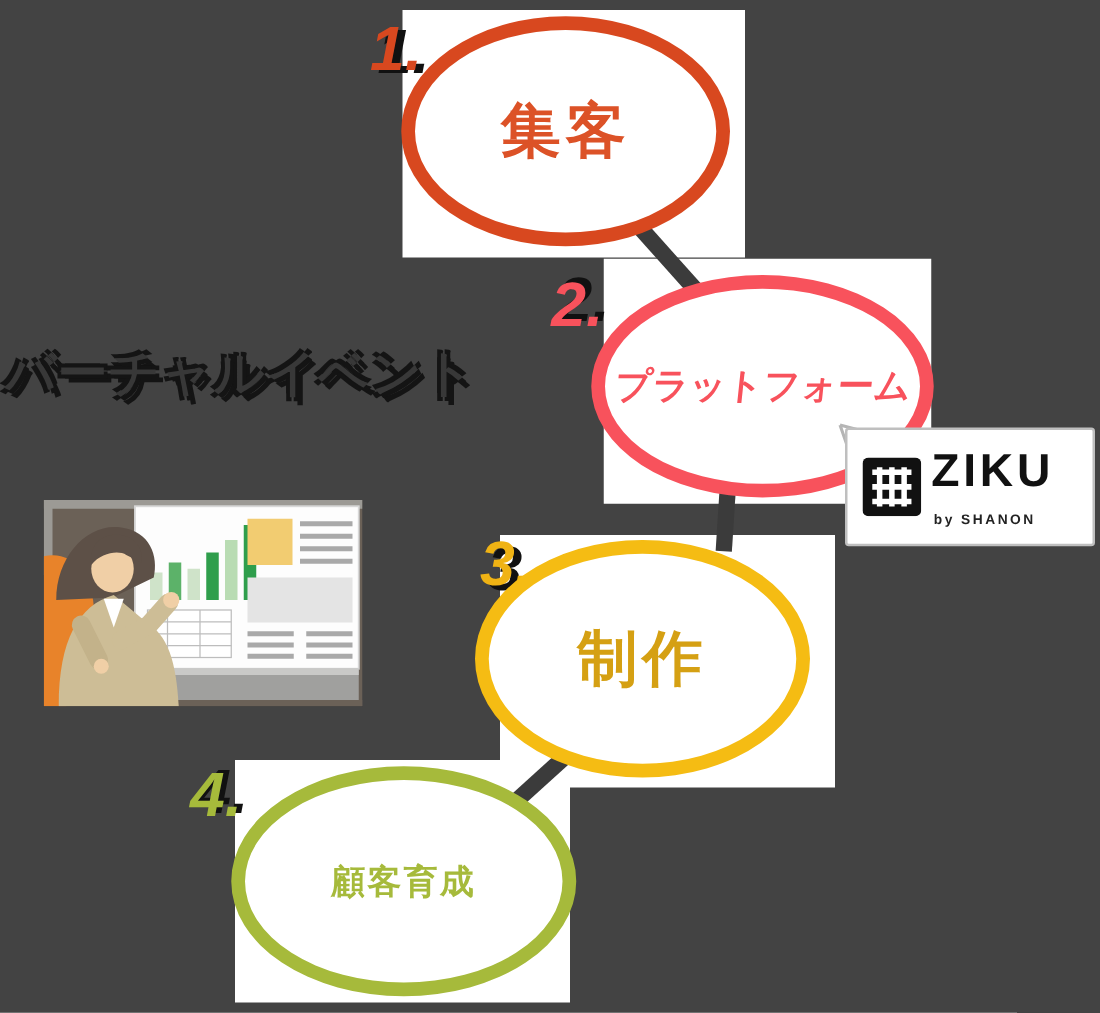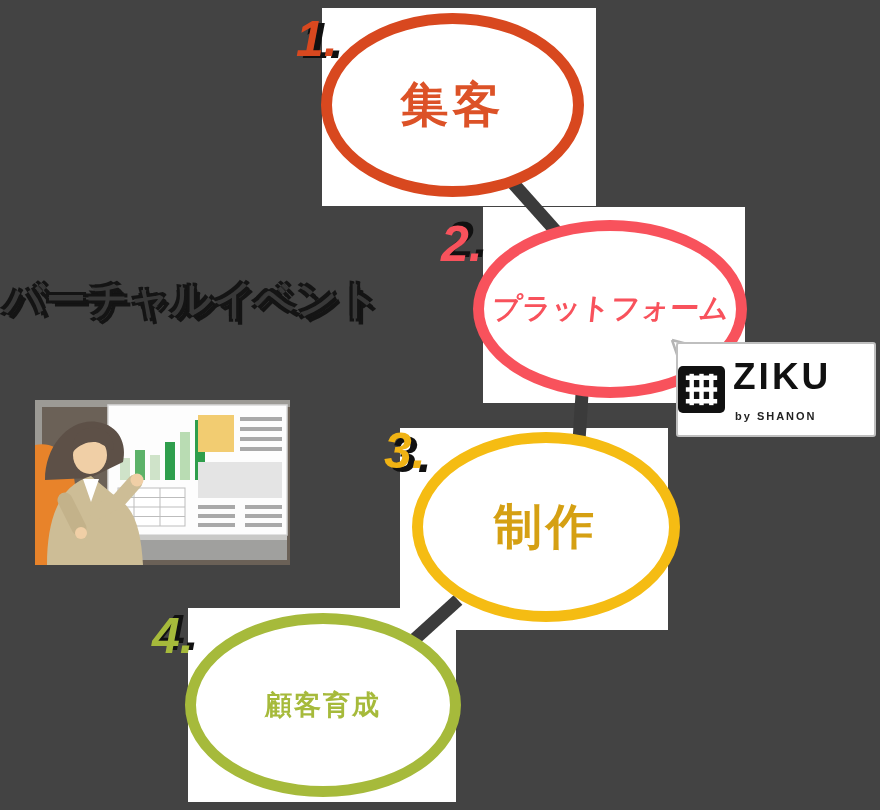--- a/index.html
+++ b/index.html
@@ -13,21 +13,21 @@
   .patch3{left:400px;top:428px;width:268px;height:202px;}
   .patch4{left:188px;top:608px;width:268px;height:194px;}
 
   
   .connector-layer{position:absolute;left:0;top:0;width:880px;height:810px;pointer-events:none;}
 
   
   .ellipse{position:absolute;border-radius:50%;background:#ffffff;display:flex;align-items:center;justify-content:center;box-sizing:border-box;border:11px solid #ccc;}
   .e1{left:321px;top:13px;width:263px;height:184px;}
   .e2{left:473px;top:220px;width:274px;height:178px;}
-  .e3{left:412px;top:432px;width:268px;height:190px;}
+  .e3{left:380px;top:432px;width:268px;height:190px;}
   .e4{left:185px;top:613px;width:276px;height:184px;}
   .ellipse .lbl{font-weight:bold;white-space:nowrap;}
   .e1 .lbl{font-size:48px;letter-spacing:4px;}
   .e2 .lbl{font-size:29px;letter-spacing:0px;transform:skewX(-6deg);}
   .e3 .lbl{font-size:48px;letter-spacing:4px;}
   .e4 .lbl{font-size:27px;letter-spacing:2px;}
 
   
   .num{position:absolute;font-size:50px;font-weight:900;font-style:italic;line-height:1;}
   .n1{left:296px;top:14px;text-shadow:6px 2px 0 #111111;}
@@ -37,21 +37,21 @@
 
   
   .headline{position:absolute;left:4px;top:272px;font-size:40px;font-weight:bold;line-height:55px;letter-spacing:1px;color:#383838;
     text-shadow:3px 3px 0 #141414,-3px -3px 0 #141414,3px -3px 0 #141414,-3px 3px 0 #141414,6px 6px 0 #141414;white-space:nowrap;}
 
   
   .illustration{position:absolute;left:35px;top:400px;width:255px;height:165px;}
 
   
   .badge{position:absolute;left:676px;top:342px;width:200px;height:95px;background:#ffffff;border:2px solid #bfbfbf;border-radius:3px;box-sizing:border-box;
-    display:flex;align-items:center;}
+    display:flex;align-items:center;padding-left:12px;}
   .badge-tail{position:absolute;left:664px;top:334px;width:60px;height:60px;pointer-events:none;}
   .badge-icon{width:47px;height:47px;flex:0 0 auto;}
   .badge-text{margin-left:8px;display:flex;flex-direction:column;}
   .badge-brand{font-size:37px;font-weight:900;letter-spacing:3px;color:#111111;line-height:1;}
   .badge-sub{font-size:11px;font-weight:bold;letter-spacing:2px;color:#222222;margin-top:15px;margin-left:2px;}
 </style>
 </head>
 <body>
 
 <div class="stage" style="background: rgb(67, 67, 67);">

